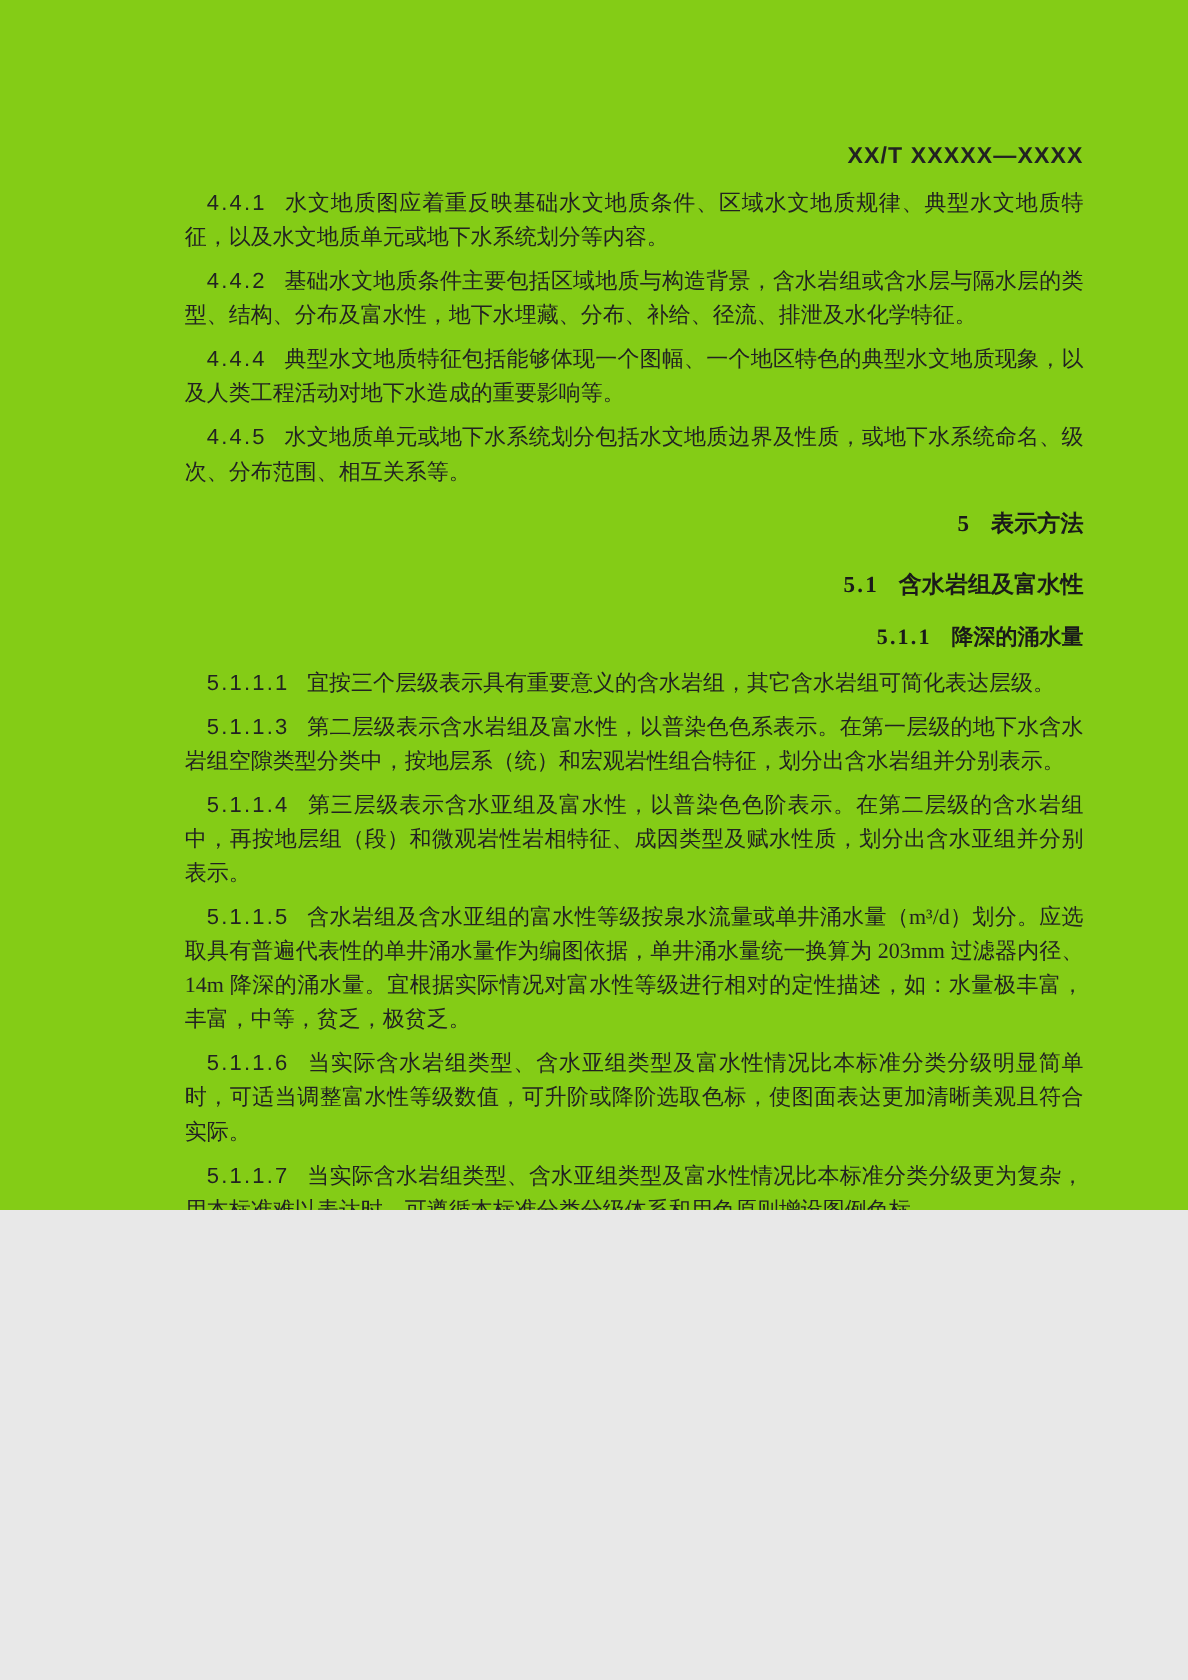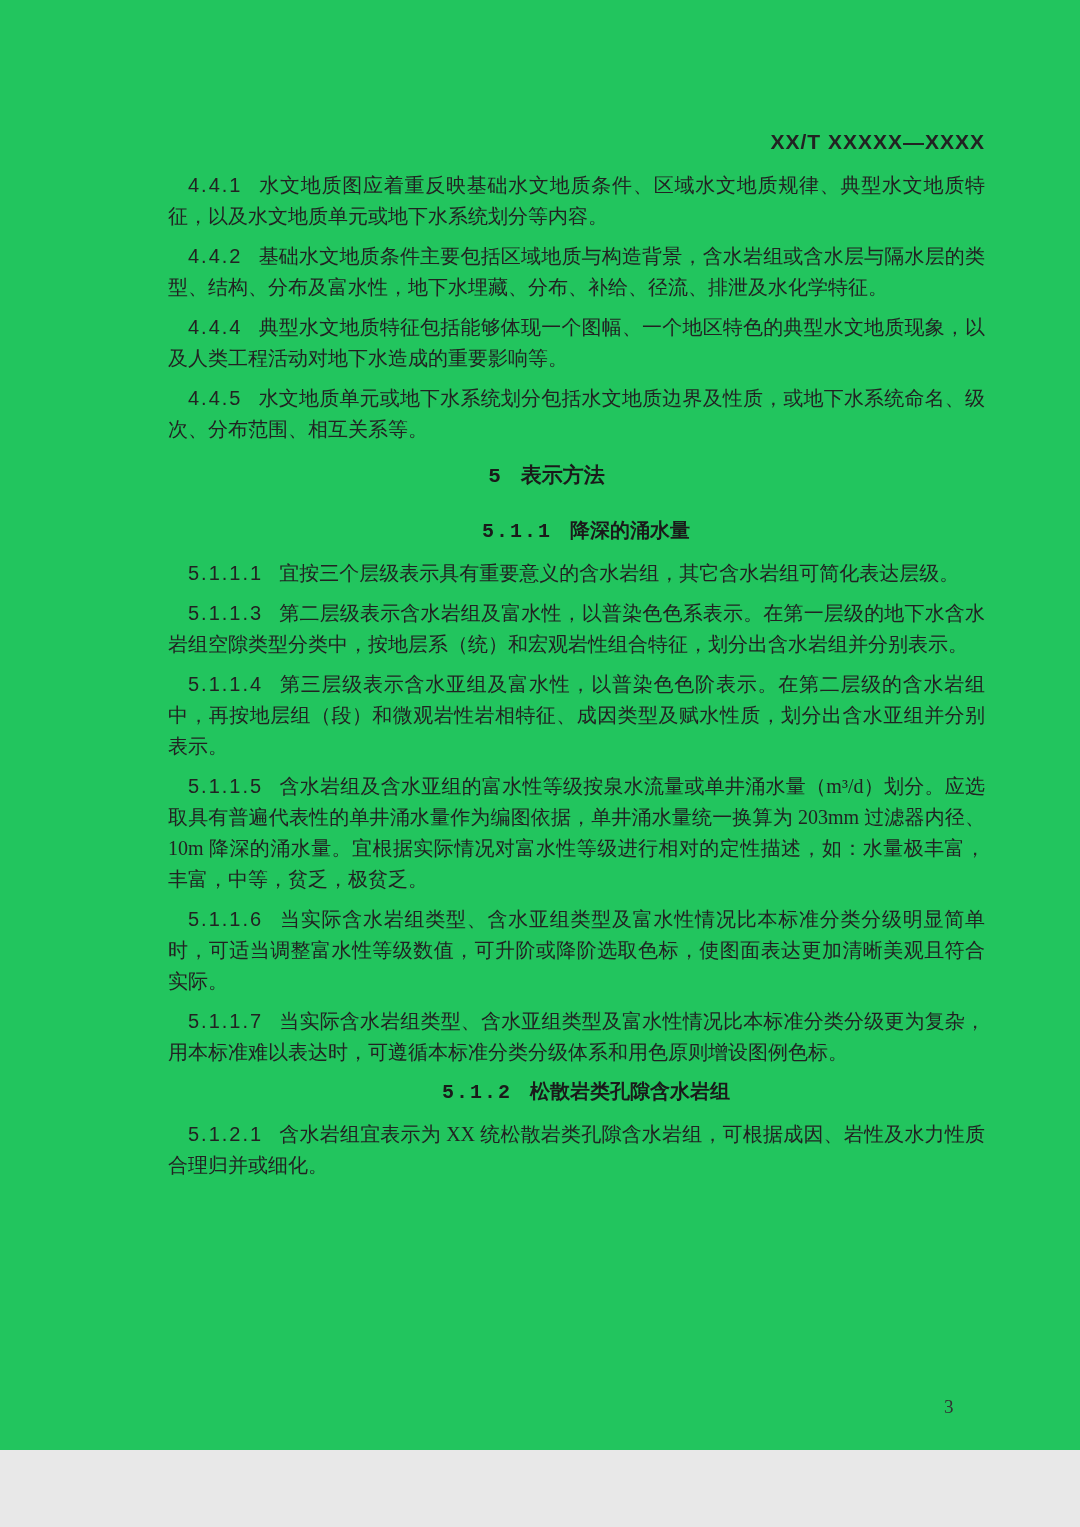--- a/index.html
+++ b/index.html
@@ -1,22 +1,22 @@
 <!DOCTYPE html>
 <html><head>
 <meta charset="utf-8">
 <style>
   * { margin: 0; padding: 0; box-sizing: border-box; }
   html, body { background: #e8e8e8; }
   .page {
     position: relative;
     width: 1080px;
-    height: 1450px;
+    height: 1100px;
     margin: 0 auto;
-    background: #22c55e;
+    background: #84cc16;
     color: #1e1e1e;
     overflow: hidden;
     font-family: "Liberation Serif", "DejaVu Serif", serif;
   }
   .header {
     position: absolute;
     top: 130px;
     right: 95px;
     text-align: right;
   }
@@ -42,24 +42,24 @@
     text-align: justify;
     color: #222;
   }
   .block-para .clause-num {
     font-family: "Liberation Sans", "DejaVu Sans", sans-serif;
     letter-spacing: 2px;
     margin-right: 16px;
     white-space: nowrap;
   }
   .block-h1, .block-h2, .block-h3 {
-    font-family: Liberation Mono, monospace;
+    font-family: Liberation Serif, serif;
     font-weight: bold;
     color: #1a1a1a;
-    text-align: center;
+    text-align: right;
   }
   .block-h1 { margin: 16px 0 24px 0; font-size: 21px; }
   .block-h2 { margin: 0 0 17px 0; font-size: 21px; }
   .block-h3 { margin: 5px 0 11px 79px; font-size: 20px; }
   .block-h1 .clause-num,
   .block-h2 .clause-num,
   .block-h3 .clause-num {
     letter-spacing: 2px;
     margin-right: 18px;
   }
@@ -85,25 +85,26 @@
   <div class="header">
     <span class="standard-number">XX/T XXXXX—XXXX</span>
   </div>
 
   <div class="content" id="document-content">
       <div class="block-para"><span class="clause-num">4.4.1</span><span class="clause-text">水文地质图应着重反映基础水文地质条件、区域水文地质规律、典型水文地质特征，以及水文地质单元或地下水系统划分等内容。</span></div>
       <div class="block-para"><span class="clause-num">4.4.2</span><span class="clause-text">基础水文地质条件主要包括区域地质与构造背景，含水岩组或含水层与隔水层的类型、结构、分布及富水性，地下水埋藏、分布、补给、径流、排泄及水化学特征。</span></div>
       <div class="block-para"><span class="clause-num">4.4.4</span><span class="clause-text">典型水文地质特征包括能够体现一个图幅、一个地区特色的典型水文地质现象，以及人类工程活动对地下水造成的重要影响等。</span></div>
       <div class="block-para"><span class="clause-num">4.4.5</span><span class="clause-text">水文地质单元或地下水系统划分包括水文地质边界及性质，或地下水系统命名、级次、分布范围、相互关系等。</span></div>
       <div class="block-h1"><span class="clause-num">5</span><span class="clause-text">表示方法</span></div>
+      <div class="block-h2"><span class="clause-num">5.1</span><span class="clause-text">含水岩组及富水性</span></div>
       <div class="block-h3"><span class="clause-num">5.1.1</span><span class="clause-text">降深的涌水量</span></div>
       <div class="block-para"><span class="clause-num">5.1.1.1</span><span class="clause-text">宜按三个层级表示具有重要意义的含水岩组，其它含水岩组可简化表达层级。</span></div>
       <div class="block-para"><span class="clause-num">5.1.1.3</span><span class="clause-text">第二层级表示含水岩组及富水性，以普染色色系表示。在第一层级的地下水含水岩组空隙类型分类中，按地层系（统）和宏观岩性组合特征，划分出含水岩组并分别表示。</span></div>
       <div class="block-para"><span class="clause-num">5.1.1.4</span><span class="clause-text">第三层级表示含水亚组及富水性，以普染色色阶表示。在第二层级的含水岩组中，再按地层组（段）和微观岩性岩相特征、成因类型及赋水性质，划分出含水亚组并分别表示。</span></div>
-      <div class="block-para"><span class="clause-num">5.1.1.5</span><span class="clause-text">含水岩组及含水亚组的富水性等级按泉水流量或单井涌水量（m³/d）划分。应选取具有普遍代表性的单井涌水量作为编图依据，单井涌水量统一换算为 203mm 过滤器内径、10m 降深的涌水量。宜根据实际情况对富水性等级进行相对的定性描述，如：水量极丰富，丰富，中等，贫乏，极贫乏。</span></div>
+      <div class="block-para"><span class="clause-num">5.1.1.5</span><span class="clause-text">含水岩组及含水亚组的富水性等级按泉水流量或单井涌水量（m³/d）划分。应选取具有普遍代表性的单井涌水量作为编图依据，单井涌水量统一换算为 203mm 过滤器内径、14m 降深的涌水量。宜根据实际情况对富水性等级进行相对的定性描述，如：水量极丰富，丰富，中等，贫乏，极贫乏。</span></div>
       <div class="block-para"><span class="clause-num">5.1.1.6</span><span class="clause-text">当实际含水岩组类型、含水亚组类型及富水性情况比本标准分类分级明显简单时，可适当调整富水性等级数值，可升阶或降阶选取色标，使图面表达更加清晰美观且符合实际。</span></div>
       <div class="block-para"><span class="clause-num">5.1.1.7</span><span class="clause-text">当实际含水岩组类型、含水亚组类型及富水性情况比本标准分类分级更为复杂，用本标准难以表达时，可遵循本标准分类分级体系和用色原则增设图例色标。</span></div>
       <div class="block-h3"><span class="clause-num">5.1.2</span><span class="clause-text">松散岩类孔隙含水岩组</span></div>
       <div class="block-para"><span class="clause-num">5.1.2.1</span><span class="clause-text">含水岩组宜表示为 XX 统松散岩类孔隙含水岩组，可根据成因、岩性及水力性质合理归并或细化。</span></div>
     </div>
 
   <div class="footer">
     <span class="page-number">3</span>
   </div>
 

